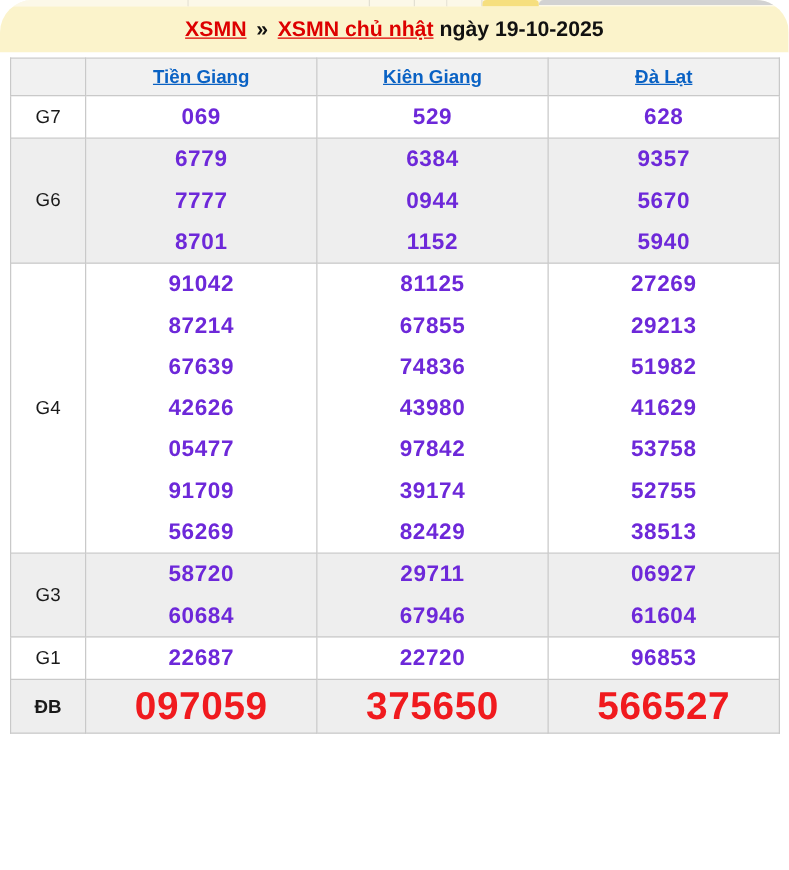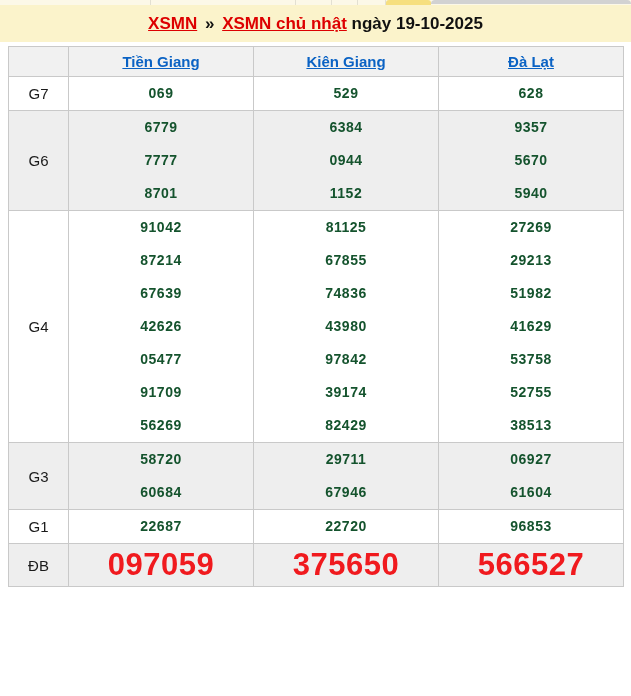--- a/index.html
+++ b/index.html
@@ -6,20 +6,21 @@
     margin: 0;
     padding: 0;
     background: #ffffff;
     font-family: "Liberation Sans", sans-serif;
   }
   .page {
     width: 631px;
     height: 696px;
     overflow: hidden;
     background: #ffffff;
+    border-radius: 26px;
   }
 
   
   .top-strip {
     height: 5px;
     display: flex;
     background: #fcf8e8;
   }
   .strip-seg {
     height: 100%;
@@ -85,25 +86,25 @@
     font-size: 15px;
     text-decoration: underline;
     cursor: pointer;
   }
   tbody tr:nth-child(even) { background: #eeeeee; }
   td.label {
     font-size: 15px;
     font-weight: normal;
     color: #1a1a1a;
   }
-  tr.db td.label { font-weight: normal; }
+  tr.db td.label { font-weight: bold; }
   .num {
-    font-size: 14px;
+    font-size: 18px;
     font-weight: bold;
-    color: #14532d;
+    color: #6d28d9;
     line-height: 33px;
     letter-spacing: 0.5px;
   }
   tr.hl .num { color: #f01a1e; }
   tr.hl:not(.db) .num { font-size: 28px; line-height: 38px; }
   tr.db .num { font-size: 31px; line-height: 42px; }
 </style>
 </head>
 <body>
 

